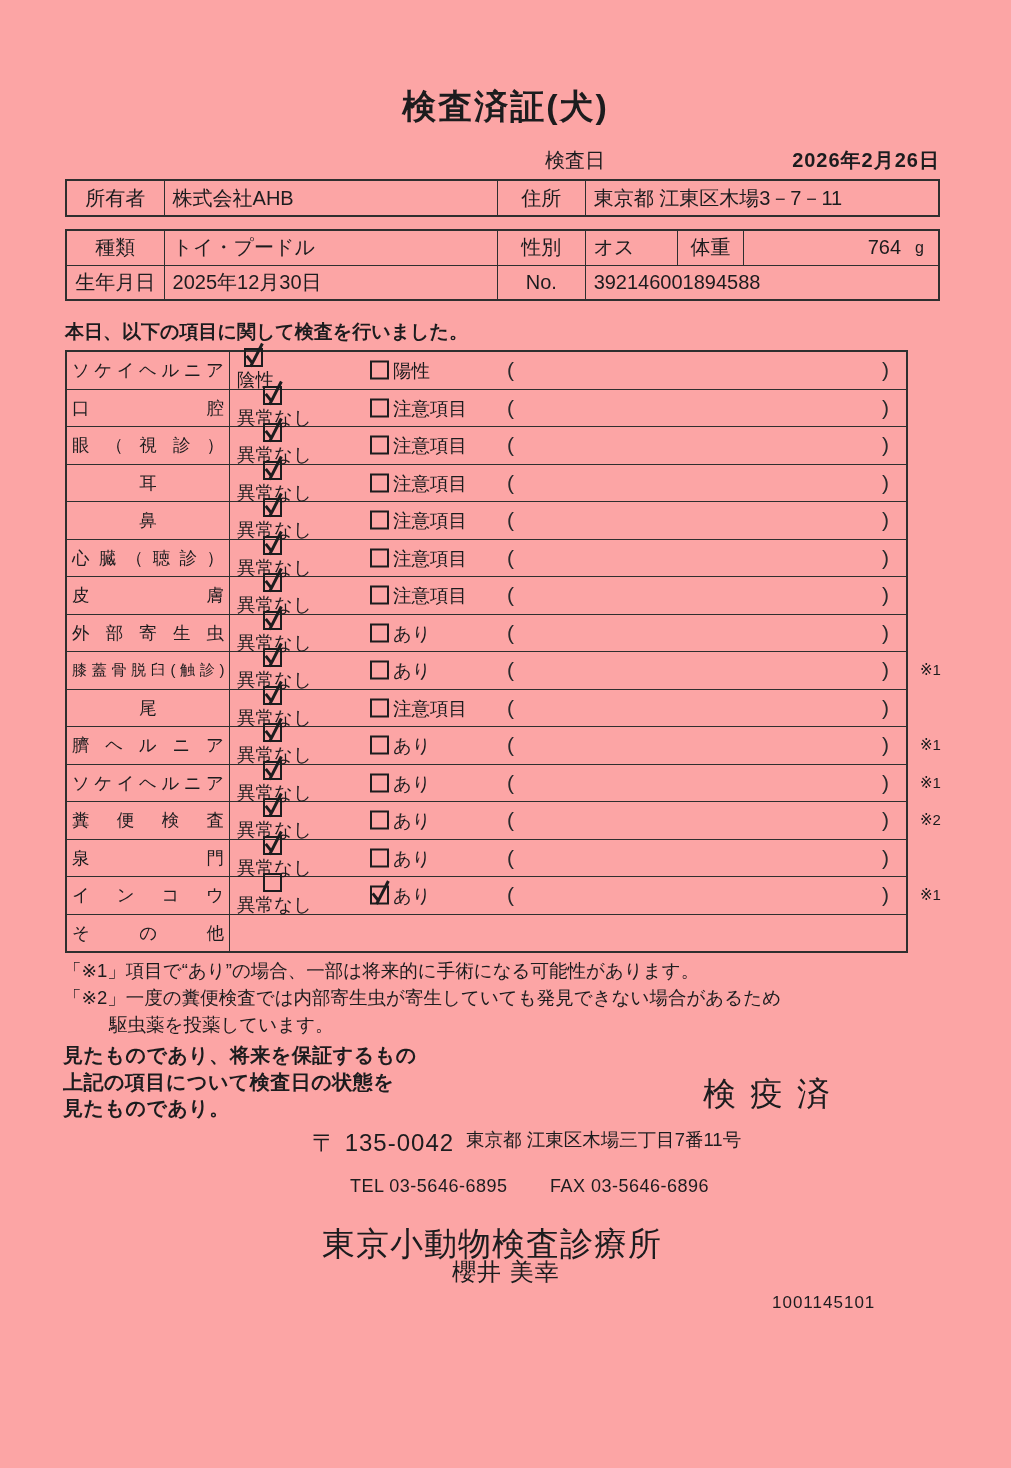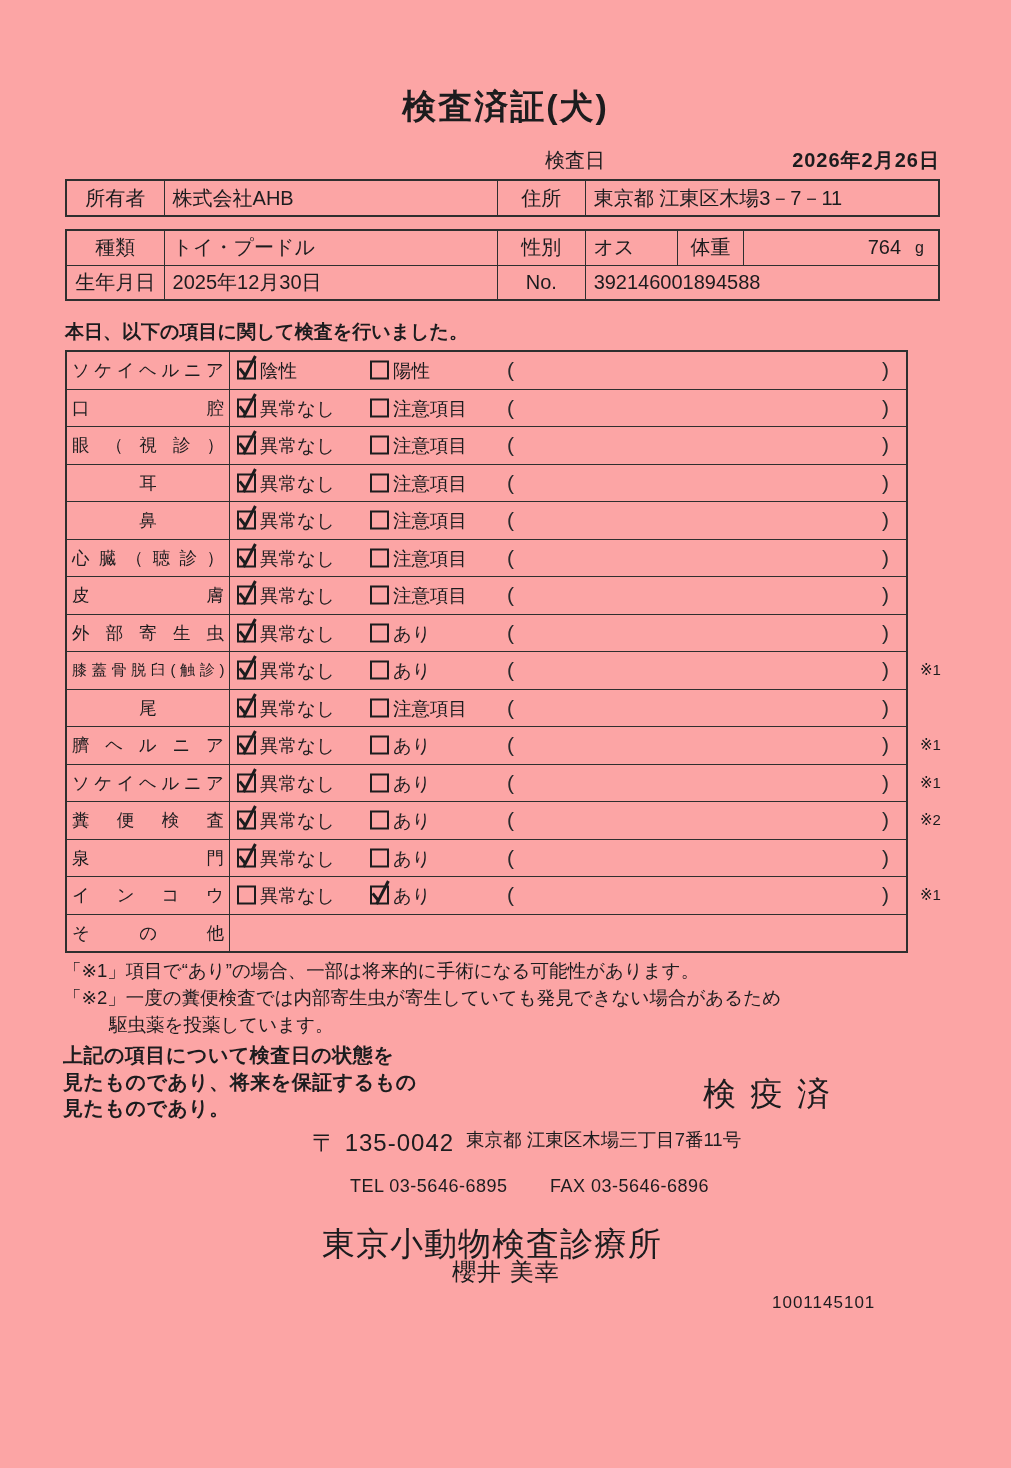--- a/index.html
+++ b/index.html
@@ -64,21 +64,21 @@
     width:100%;font-size:17.5px;
     text-align:justify;text-align-last:justify;
   }
   .exam-label-text.single{text-align-last:center;}
   .exam-label-text.tight{font-size:15px;letter-spacing:-0.5px;}
   .exam-content{flex:1;position:relative;}
   .opt{
     position:absolute;top:50%;transform:translateY(-50%);
     display:flex;align-items:center;font-size:18.5px;white-space:nowrap;
   }
-  .opt1{left:7px;}
+  .opt1{left:7px;flex-direction:column;}
   .opt2{left:140px;}
   .cb{
     position:relative;width:15px;height:15px;
     border:2px solid #1c1c1e;box-sizing:content-box;
     margin-right:4px;flex:0 0 auto;
   }
   .cb.checked::before{
     content:"";position:absolute;width:2.6px;height:9px;background:#1c1c1e;
     left:2px;top:5px;transform:rotate(-38deg);
   }
@@ -425,22 +425,22 @@
       </div>
     </div>
 
   <div class="footnotes" id="footnotes">
       <div class="footnote-line">「※1」項目で“あり”の場合、一部は将来的に手術になる可能性があります。</div>
       <div class="footnote-line">「※2」一度の糞便検査では内部寄生虫が寄生していても発見できない場合があるため</div>
       <div class="footnote-line indent">駆虫薬を投薬しています。</div>
     </div>
 
   <div class="disclaimer" id="disclaimer">
+      <div>見たものであり、将来を保証するもの</div>
       <div>上記の項目について検査日の状態を</div>
-      <div>見たものであり、将来を保証するもの</div>
       <div>見たものであり。</div>
     </div>
 
   <div class="quarantine-stamp">検疫済</div>
 
   <div class="postal-code">〒 135-0042</div>
   <div class="clinic-address">東京都 江東区木場三丁目7番11号</div>
   <div class="tel-number">TEL 03-5646-6895</div>
   <div class="fax-number">FAX 03-5646-6896</div>
   <div class="clinic-name">東京小動物検査診療所</div>

